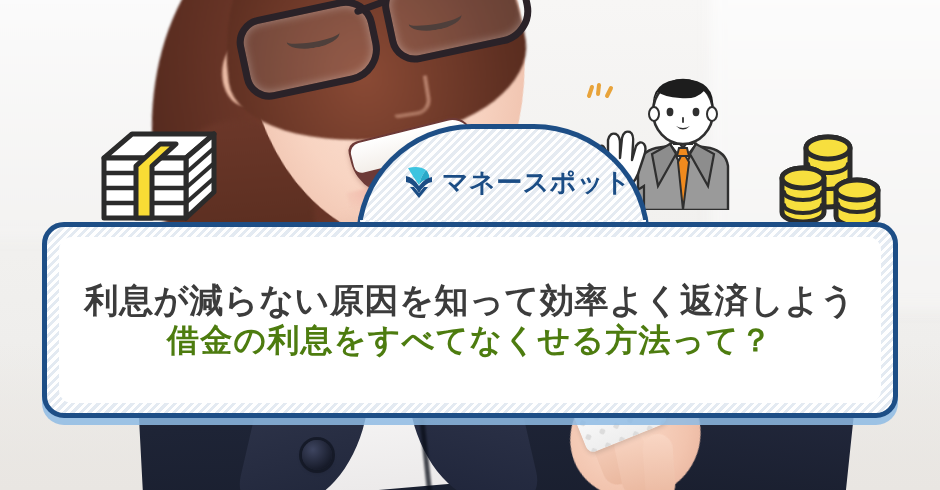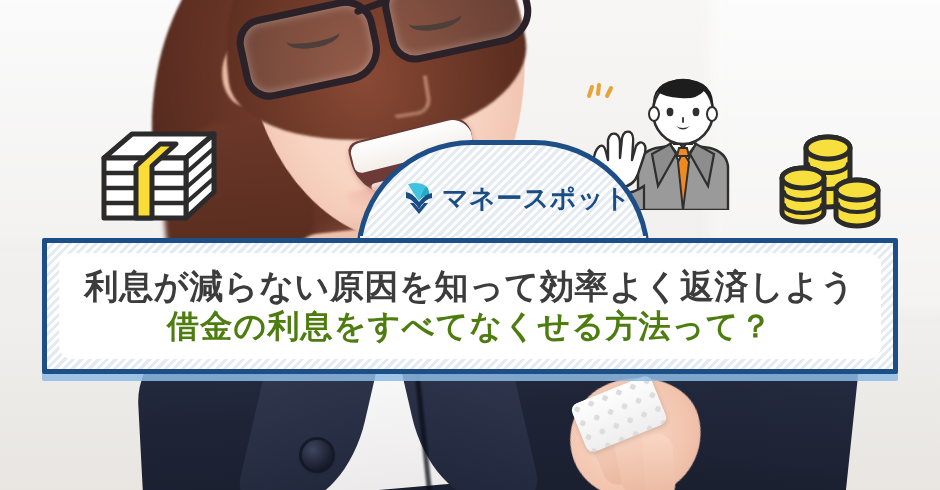--- a/index.html
+++ b/index.html
@@ -301,21 +301,21 @@
     border-radius: 8px;
     transform: rotate(-22deg);
     box-shadow: 0 2px 5px rgba(0,0,0,0.15);
   }
   .photo-layer > * { }
 
   
   .banner-wrap {
     position: absolute;
     left: 42px;
-    top: 140px;
+    top: 124px;
     width: 856px;
     height: 252px;
   }
 
   
   .arch {
     position: absolute;
     left: 314px;
     top: 0px;
     width: 294px;
@@ -361,28 +361,28 @@
     white-space: nowrap;
     line-height: 1;
   }
 
   
   .card-outer {
     position: absolute;
     left: 0;
     top: 98px;
     width: 856px;
-    height: 136px;
+    height: 196px;
     background:
       repeating-linear-gradient(-45deg,
         rgba(255,255,255,0.95) 0px, rgba(255,255,255,0.95) 3px,
         rgba(226,233,241,0.95) 3px, rgba(226,233,241,0.95) 6px),
       #ffffff;
     border: 5px solid #1d4e86;
-    border-radius: 2px;
+    border-radius: 22px;
     box-sizing: border-box;
     box-shadow: 0 7px 0 rgba(142,187,228,0.85);
   }
   .card-inner {
     position: absolute;
     left: 12px;
     top: 10px;
     right: 12px;
     bottom: 10px;
     background: #ffffff;

